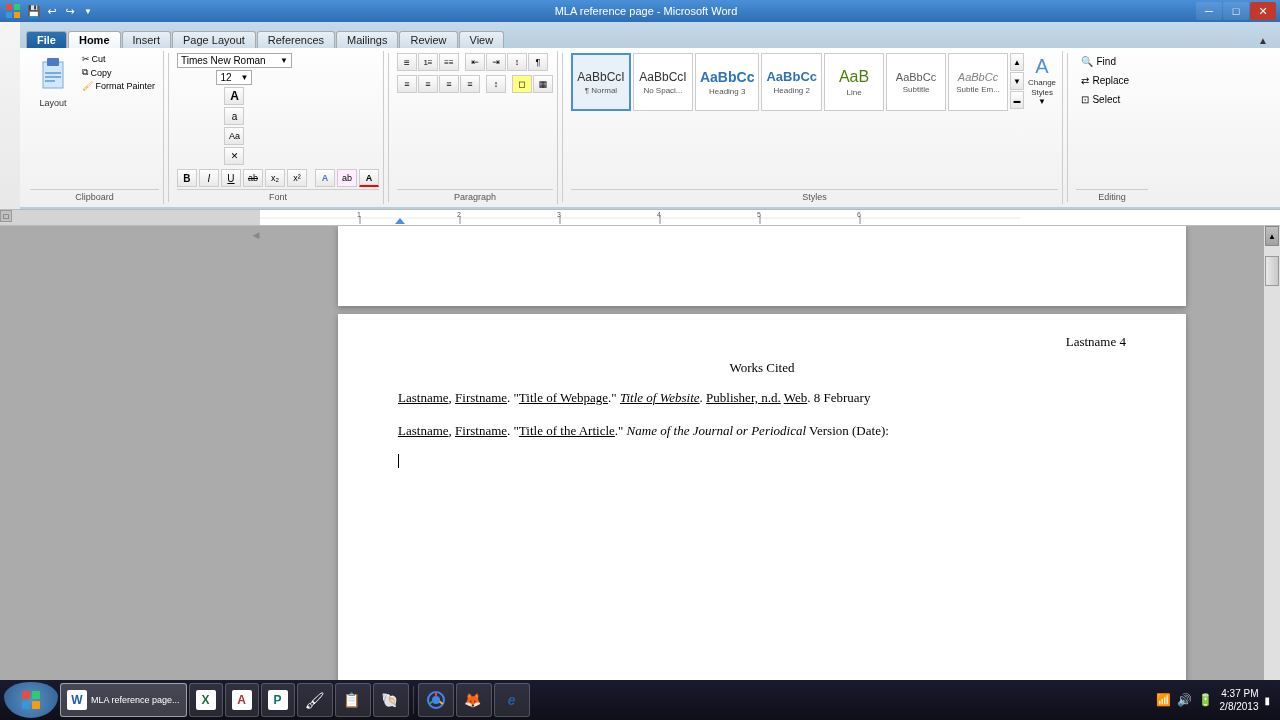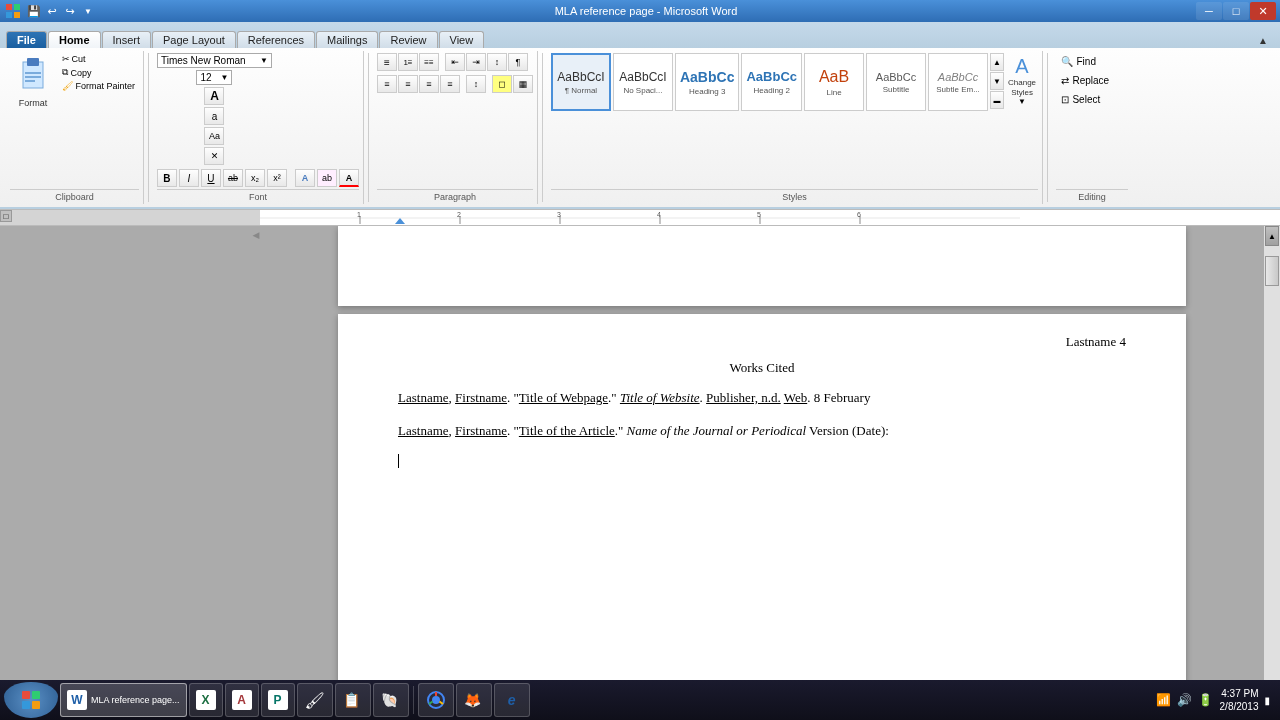--- a/index.html
+++ b/index.html
@@ -2,20 +2,21 @@
 <html><head>
   <meta charset="utf-8">
   <style>
     * { margin: 0; padding: 0; box-sizing: border-box; }
     body { font-family: 'Segoe UI', Tahoma, sans-serif; background: #ababab; width: 1280px; height: 720px; overflow: hidden; position: relative; }
 
     
     .ribbon {
       background: linear-gradient(to bottom, #f5f5f5, #e8e8e8);
       border-bottom: 1px solid #bbb;
+      padding-left: 20px;
     }
 
     
     .tab-bar {
       display: flex;
       align-items: flex-end;
       padding: 2px 6px 0;
       background: linear-gradient(to bottom, #c5d9ea, #b8cfe0);
       height: 26px;
     }
@@ -133,21 +134,21 @@
       justify-content: center;
     }
     .style-thumb.active { border: 2px solid #4a90d9; background: #e8f0f8; }
     .style-thumb-label { font-size: 8px; color: #555; margin-top: 2px; }
 
     
     .sn-normal { font-size: 12px; color: #333; }
     .sn-nospace { font-size: 12px; color: #333; }
     .sn-h1 { font-size: 14px; color: #2e74b5; font-weight: bold; }
     .sn-h2 { font-size: 13px; color: #2e74b5; font-weight: bold; }
-    .sn-title { font-size: 14px; color: #c2410c; }
+    .sn-title { font-size: 14px; color: #4d7c0f; }
     .sn-subtitle { font-size: 11px; color: #595959; }
     .sn-subtle { font-size: 11px; color: #808080; }
 
     
     .editing-group { min-width: 80px; }
     .editing-btn {
       display: flex;
       align-items: center;
       gap: 3px;
       font-size: 10px;
@@ -407,21 +408,21 @@
         <div style="display:flex;flex-direction:column;align-items:center;cursor:pointer;padding:2px 4px;border:1px solid transparent;">
           <div style="width:36px;height:42px;display:flex;align-items:center;justify-content:center;">
             <svg width="32" height="38" viewBox="0 0 32 38">
               <rect x="6" y="4" width="20" height="26" fill="#d0e8ff" stroke="#7aabdc" stroke-width="1"></rect>
               <rect x="10" y="0" width="12" height="8" fill="#4a7cbf" rx="1"></rect>
               <rect x="8" y="14" width="16" height="2" fill="#7aabdc"></rect>
               <rect x="8" y="18" width="16" height="2" fill="#7aabdc"></rect>
               <rect x="8" y="22" width="10" height="2" fill="#7aabdc"></rect>
             </svg>
           </div>
-          <span style="font-size:9px;color:#333;">Format</span>
+          <span style="font-size:9px;color:#333;">Layout</span>
         </div>
         <div class="small-btns">
           <div class="small-ribbon-btn">
             <span>✂</span>
             <span>Cut</span>
           </div>
           <div class="small-ribbon-btn">
             <span>⧉</span>
             <span>Copy</span>
           </div>

